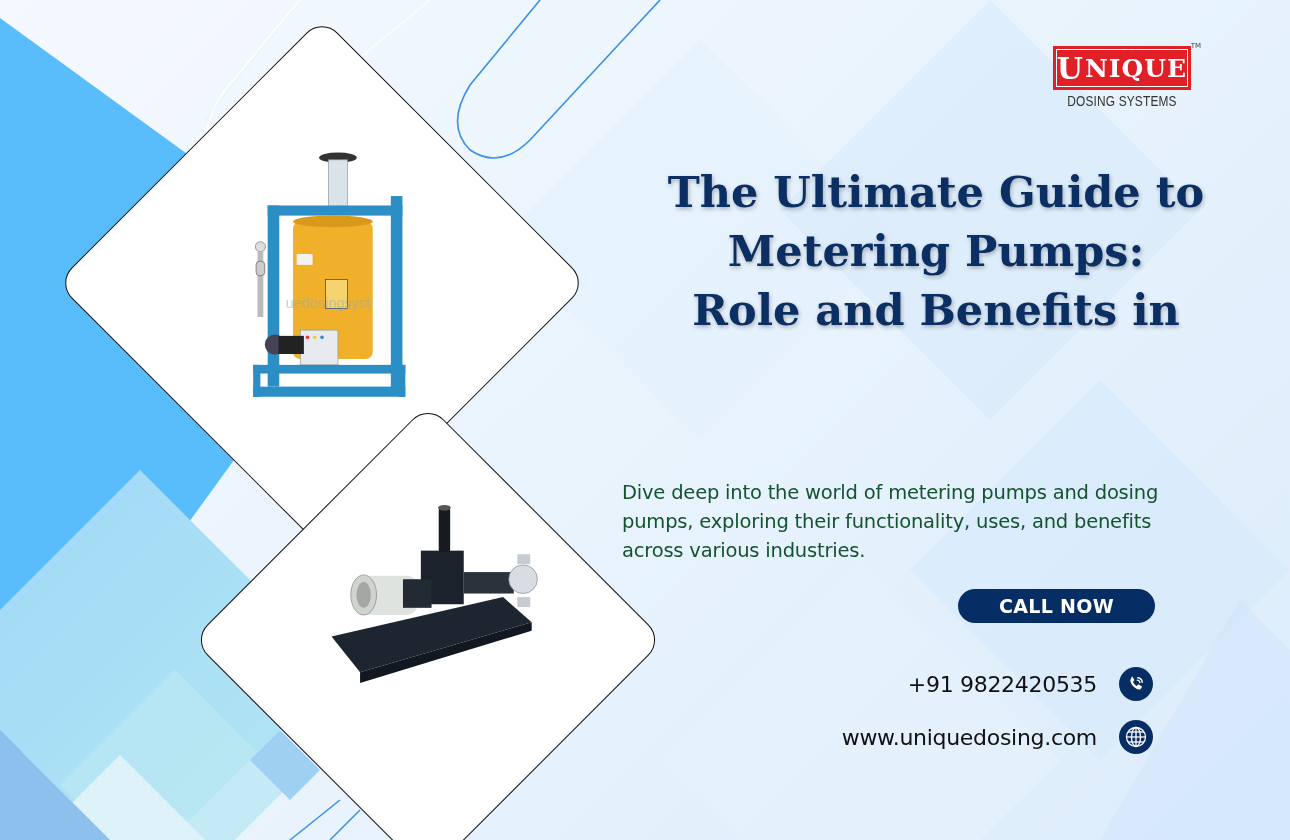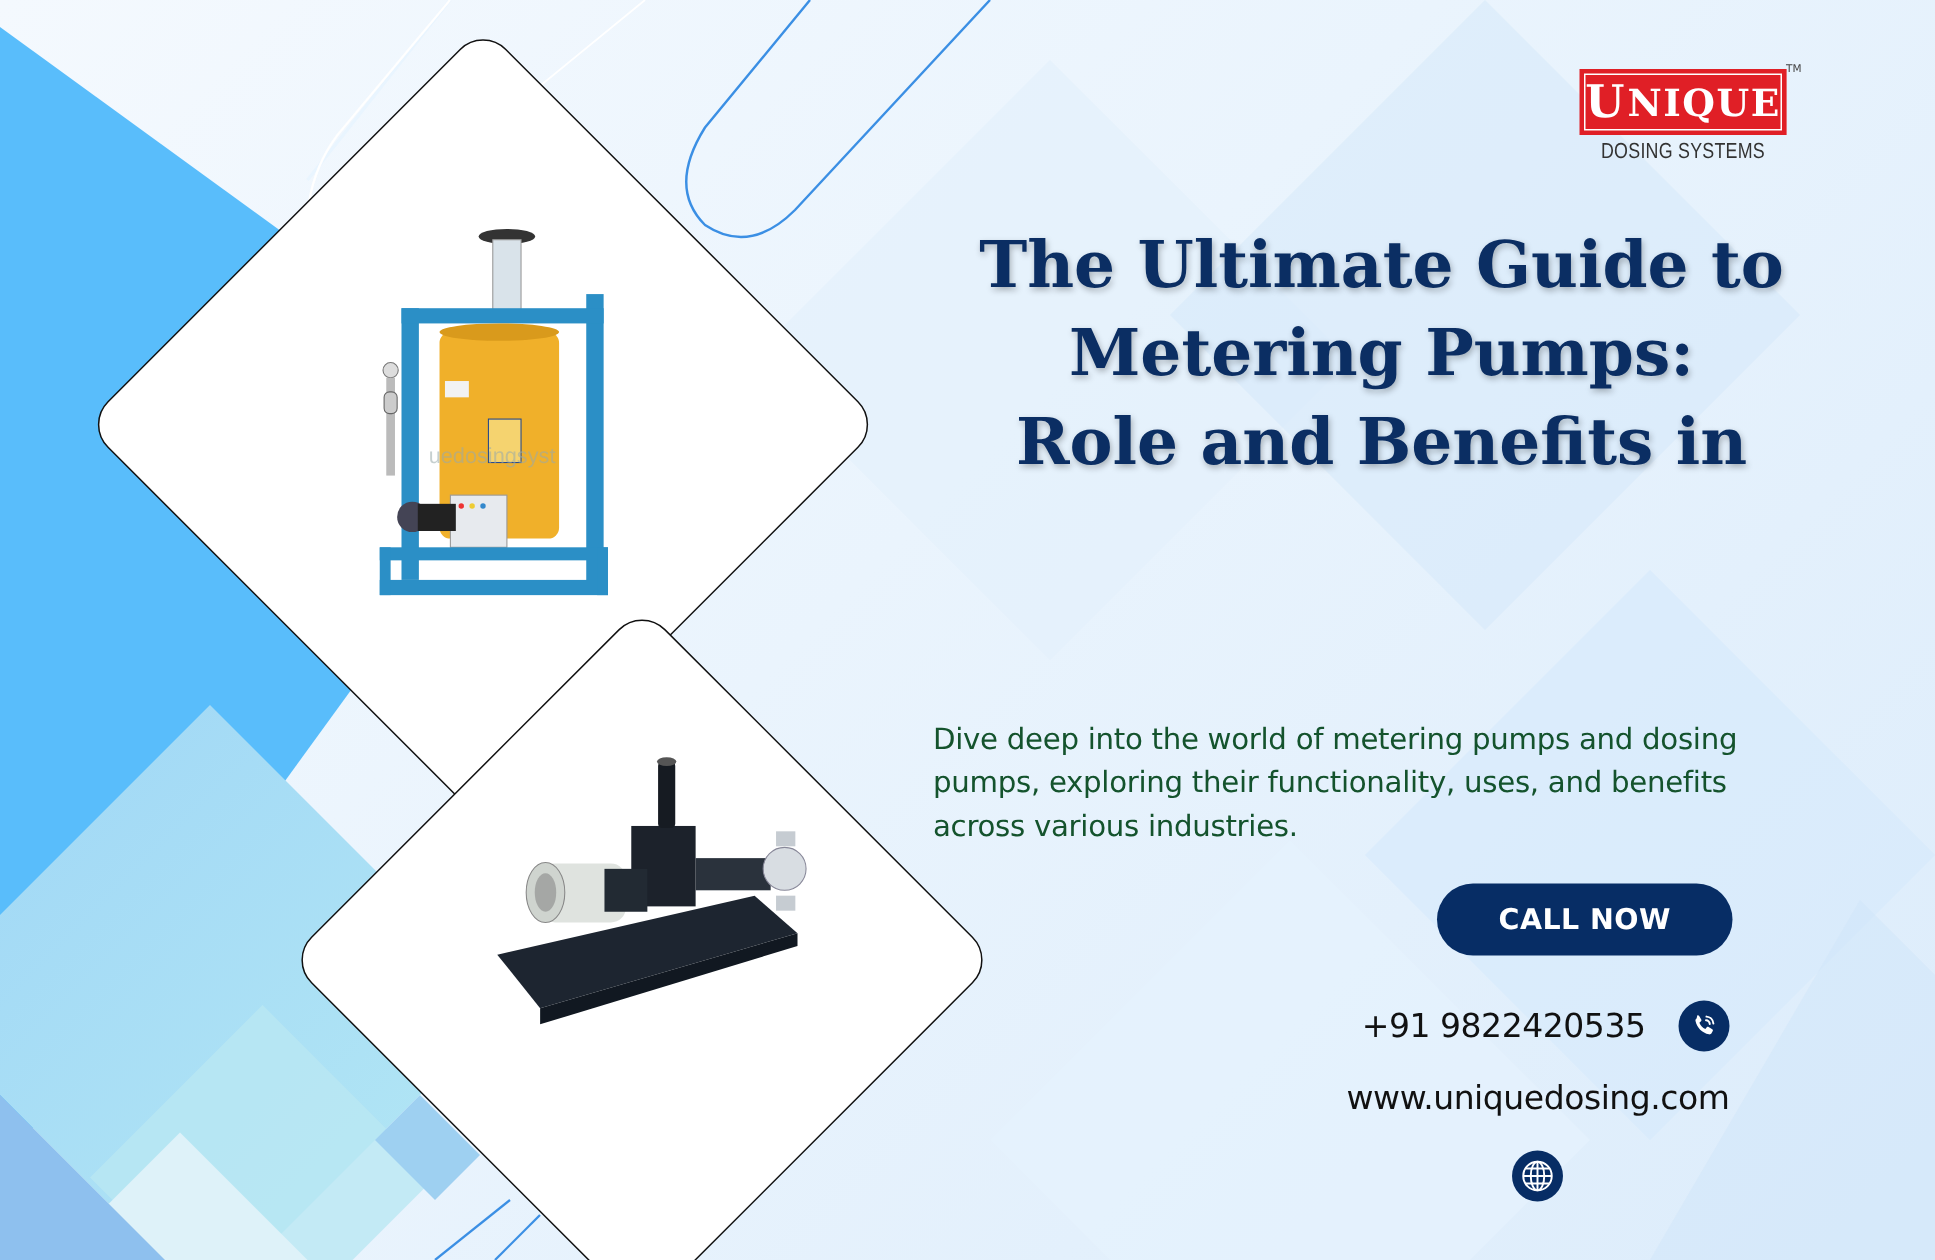--- a/index.html
+++ b/index.html
@@ -47,31 +47,31 @@
       font-family: "DejaVu Serif", serif; font-weight: bold; font-size: 43px;
       line-height: 59px; color: #0b2e63;
       text-shadow: 1px 2px 4px rgba(0,0,0,0.28);
     }
     .subtitle {
       position: absolute; left: 622px; top: 478px; width: 590px;
       font-family: "DejaVu Sans", sans-serif; font-size: 19.5px; line-height: 29px;
       color: #14532d; letter-spacing: -0.2px;
     }
     .call-btn {
-      position: absolute; left: 958px; top: 589px; width: 197px; height: 48px;
+      position: absolute; left: 958px; top: 589px; width: 197px; height: 34px;
       background: #072d65; border-radius: 26px; color: #fff; border: none;
       font-family: "DejaVu Sans", sans-serif; font-weight: bold; font-size: 19px;
       display: flex; align-items: center; justify-content: center; letter-spacing: 0.3px;
     }
     .contact-row {
       position: absolute; right: 137px; display: flex; align-items: center; gap: 22px;
       font-family: "DejaVu Sans", sans-serif; font-size: 22px; color: #111; letter-spacing: -0.3px;
     }
     .row-phone { top: 667px; }
-    .row-web { top: 720px; flex-direction: column; }
+    .row-web { top: 720px; }
     .icon-circle {
       width: 34px; height: 34px; border-radius: 50%; background: #072d65;
       display: flex; align-items: center; justify-content: center;
     }
   </style>
 </head>
 <body>
 
 <div class="bg bg-blue-band"></div>
 <svg class="bg bg-svg" viewBox="0 0 1290 840">
@@ -165,21 +165,21 @@
 
 <div class="logo">
   <div class="logo-red">
     <span class="logo-u">U</span>
     <span>NIQUE</span>
   </div>
   <span class="logo-tm">TM</span>
   <div class="logo-sub">DOSING SYSTEMS</div>
 </div>
 
-<h1 class="title" style="margin:0;">
+<h1 class="title" style="margin:15px;">
   <div>The Ultimate Guide to</div>
   <div>Metering Pumps:</div>
   <div>Role and Benefits in</div>
 </h1>
 
 <p class="subtitle" style="margin:0;">Dive deep into the world of metering pumps and dosing pumps, exploring their functionality, uses, and benefits across various industries.</p>
 
 <button class="call-btn">CALL NOW</button>
 
 <div class="contact-row row-phone">

